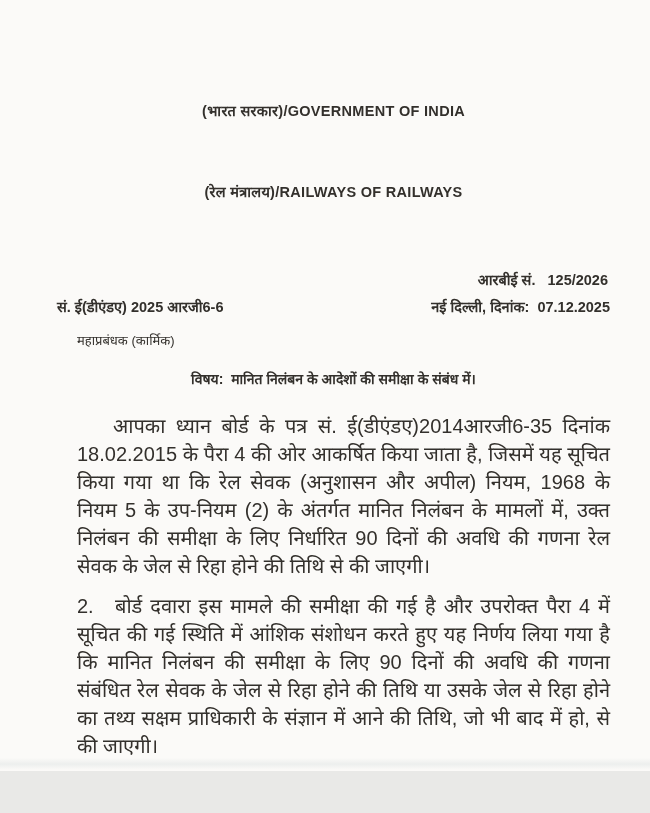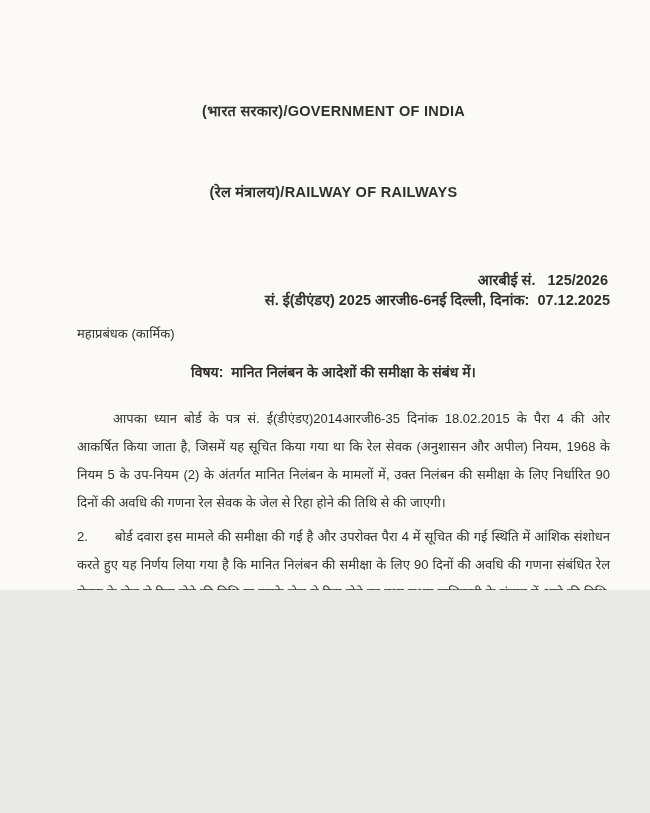--- a/index.html
+++ b/index.html
@@ -9,21 +9,21 @@
   }
   * { box-sizing: border-box; }
   html, body { margin: 0; padding: 0; }
   body {
     width: 650px; height: 813px;
     background: #e9e9e7;
     font-family: "Liberation Sans", "DejaVu Sans", sans-serif;
   }
   .page {
     position: relative;
-    width: 650px; height: 590px;
+    width: 650px; height: 771px;
     background: var(--page-bg);
     color: var(--text);
     padding: 44px 40px 0 57px;
     overflow: hidden;
   }
   
   .streak {
     position: absolute; left: 0; right: 0; height: 12px;
     background: linear-gradient(to bottom,
       rgba(205,214,214,0), rgba(203,213,213,0.30), rgba(205,214,214,0));
@@ -42,59 +42,60 @@
   }
   .rbe-line {
     margin-top: 9px;
     text-align: right;
     font-weight: 700;
     font-size: 14.5px;
     white-space: pre-wrap;
     padding-right: 2px;
   }
   .ref-row {
+    margin-top: 7px;
     display: flex;
-    justify-content: flex-end;
+    justify-content: space-between;
     font-weight: 700;
     font-size: 14.5px;
     white-space: pre-wrap;
   }
   .addressee {
     margin: 13px 0 0 20px;
     font-size: 13px;
     line-height: 23px;
   }
   .subject {
     margin-top: 17px;
     text-align: center;
     font-weight: 700;
     font-size: 14px;
     white-space: pre-wrap;
   }
   .para {
     margin: 0 0 0 20px;
-    font-size: 13px;
+    font-size: 20px;
     line-height: 28px;
     text-align: justify;
   }
   .para.p1 { margin-top: 24px; text-indent: 36px; }
-  .para.p2 { margin-top: 6px; }
+  .para.p2 { margin-top: 12px; }
   .para.p3 { margin-top: 14px; text-align: left; }
   .para-num { display: inline-block; text-indent: 0; }
   .para-num.n2 { width: 38px; }
   .para-num.n3 { width: 66px; }
 </style>
 </head>
 <body>
 
 <div class="page">
 
   <header class="letter-head">
     <div>(भारत सरकार)/GOVERNMENT OF INDIA</div>
-    <div>(रेल मंत्रालय)/RAILWAY OF RAILWAYS</div>
+    <div>(रेल मंत्रालय)/RAILWAYS OF RAILWAYS</div>
   </header>
 
   <div class="rbe-line">आरबीई सं.   125/2026</div>
 
   <div class="ref-row">
     <span>सं. ई(डीएंडए) 2025 आरजी6-6</span>
     <span>नई दिल्ली, दिनांक:  07.12.2025</span>
   </div>
 
   <div class="addressee">

